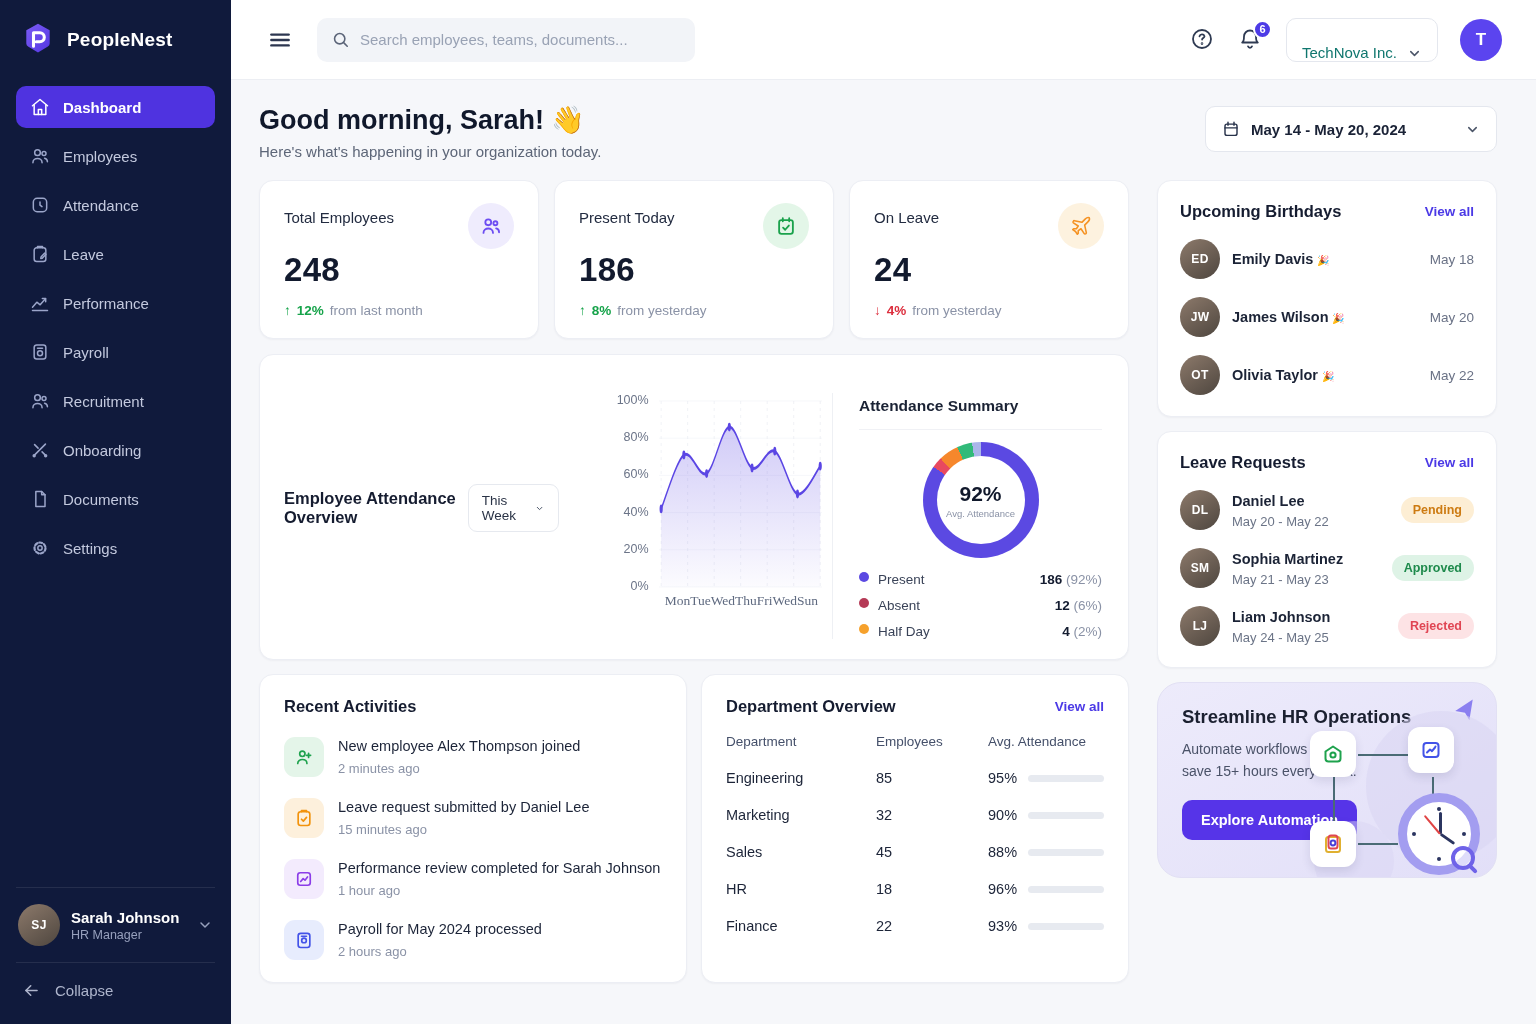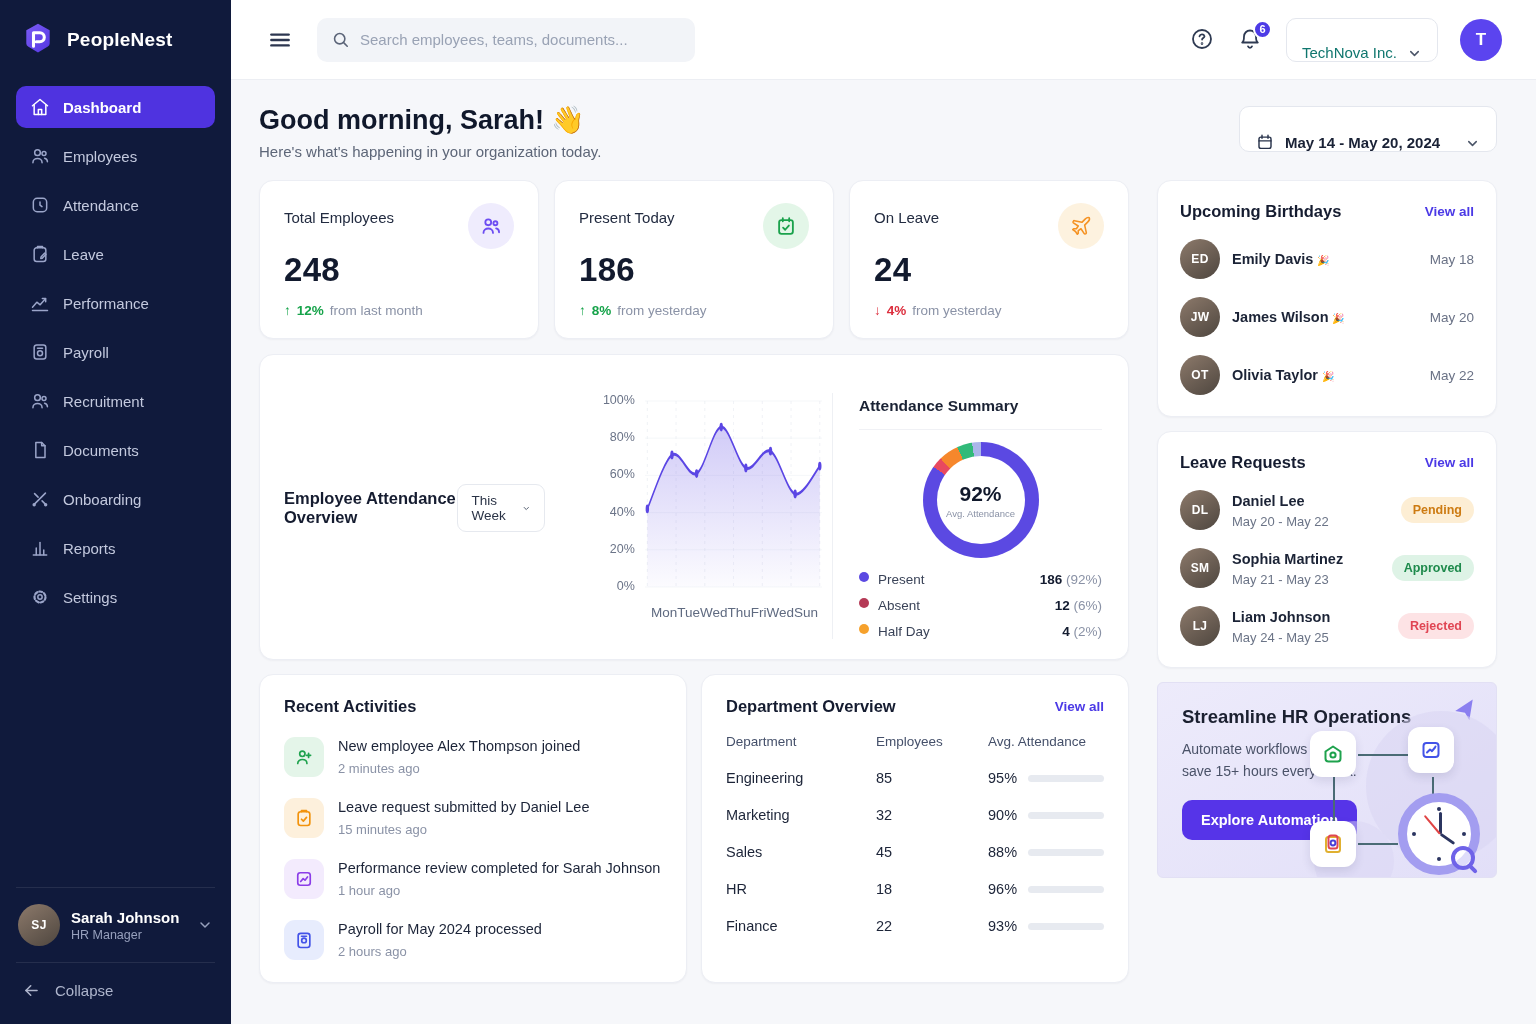--- a/index.html
+++ b/index.html
@@ -48,21 +48,21 @@
   .company-btn { height:44px; background:#fff; border:1px solid #e4e7ee; border-radius:10px;
     display:flex; align-items:flex-end; gap:10px; padding:0 15px; font-size:15px; color:#0f766e; cursor:pointer; }
   .company-btn svg { width:15px; height:15px; color:#4b5568; }
   .top-avatar { width:42px; height:42px; background:#5b44ef; font-size:17px; cursor:pointer; }
 
   .content { flex:1; padding:24px 39px 20px 28px; display:grid; grid-template-columns:870px 340px; gap:14px 28px; align-content:start; }
   .page-head { grid-column:1 / 3; display:flex; align-items:flex-start; justify-content:space-between; margin-bottom:6px; }
   .greeting { font-size:27px; font-weight:700; color:#10182b; }
   .subtitle { font-size:15px; color:#5d6678; margin-top:7px; }
   .date-btn { height:46px; background:#fff; border:1px solid #e4e7ee; border-radius:10px; display:flex;
-    align-items:flex-end; gap:11px; padding:0 16px; font-size:15px; font-weight:600; color:#1a2236; cursor:pointer; margin-top:2px; width:258px; }
+    align-items:center; gap:11px; padding:0 16px; font-size:15px; font-weight:600; color:#1a2236; cursor:pointer; margin-top:2px; width:292px; }
   .date-btn svg { width:18px; height:18px; color:#27324a; }
   .date-btn .chev { margin-left:auto; color:#4b5568; width:15px; height:15px; }
 
   .card { background:#fff; border:1px solid #eceef4; border-radius:14px; box-shadow:0 1px 2px rgba(16,24,40,.04); }
 
   
   .stats-row { display:flex; gap:15px; }
   .stat-card { flex:1; padding:22px 24px 20px; }
   .stat-top { display:flex; justify-content:space-between; align-items:flex-start; }
   .stat-label { font-size:15px; color:#222b40; padding-top:6px; }
@@ -83,21 +83,21 @@
   .select-pill { border:1px solid #e6e9ef; border-radius:9px; padding:8px 13px; display:flex; align-items:center; gap:9px;
     font-size:13.5px; color:#2a3346; cursor:pointer; background:#fff; }
   .select-pill svg { width:13px; height:13px; color:#4b5568; }
   .att-body { display:flex; flex:1; margin-top:16px; }
   .chart-zone { flex:1; padding:0 10px 0 24px; }
   .chart-flex { display:flex; gap:10px; }
   .y-axis { display:flex; flex-direction:column; justify-content:space-between; height:200px; width:42px;
     font-size:12.5px; color:#6b7488; text-align:right; padding-bottom:0; }
   .plot { flex:1; }
   .plot svg { width:100%; height:200px; display:block; }
-  .x-axis { display:flex; justify-content:space-between; font-size:13.5px; color:#5f6a80; margin-top:12px; padding:0 4px 0 6px; }
+  .x-axis { display:flex; justify-content:space-between; font-size:13.5px; color:#5f6a80; padding:0 4px 0 6px;font-family:Liberation Serif, serif; }
   .summary-zone { width:296px; border-left:1px solid #eef0f4; padding:4px 26px 0 26px; }
   .sum-title { font-size:15.5px; font-weight:700; color:#1a2234; }
   .sum-divider { border-top:1px solid #f0f1f5; margin:14px 0 4px; }
   .donut { width:116px; height:116px; border-radius:50%; position:relative; margin:12px auto 14px; }
   .donut::before { content:""; position:absolute; inset:14px; background:#fff; border-radius:50%; }
   .donut-center { position:absolute; inset:0; display:flex; flex-direction:column; align-items:center; justify-content:center; }
   .donut-pct { font-size:21px; font-weight:700; color:#10182b; }
   .donut-sub { font-size:9.5px; color:#8a92a6; margin-top:2px; }
   .legend-row { display:flex; align-items:flex-start; gap:9px; font-size:13.5px; color:#3a4358; margin-top:11px; }
   .dot { width:10px; height:10px; border-radius:50%; flex-shrink:0; }
@@ -131,21 +131,21 @@
   .b-emoji { font-size:10px; margin-left:4px; }
   .b-date { margin-left:auto; font-size:13.5px; color:#6a7286; }
   .avatar-sm { width:40px; height:40px; font-size:12px; }
   .lr-range { font-size:13px; color:#6b7487; margin-top:4px; }
   .badge { margin-left:auto; font-size:12.5px; font-weight:600; border-radius:999px; padding:6px 12px; }
   .badge-pending { background:#fdeed4; color:#cd7b12; }
   .badge-approved { background:#def3e6; color:#1e8a4c; }
   .badge-rejected { background:#fde3e5; color:#e04553; }
 
   
-  .promo { background:linear-gradient(150deg,#edebfb 0%,#e2dff8 100%); border:1px solid #e2e0f4; border-radius:6px;
+  .promo { background:linear-gradient(150deg,#edebfb 0%,#e2dff8 100%); border:1px solid #e2e0f4; border-radius:24px;
     padding:23px 24px; position:relative; overflow:hidden; min-height:196px; }
   .promo-title { font-size:18.5px; font-weight:700; color:#1b2030; }
   .promo-desc { font-size:14px; color:#4a5268; line-height:1.55; margin-top:11px; width:178px; }
   .promo-btn { margin-top:18px; background:#5634e8; color:#fff; border:0; border-radius:10px; padding:12px 19px;
     font-size:14.5px; font-weight:700; cursor:pointer; font-family:inherit; }
   .illus { position:absolute; right:10px; top:44px; width:178px; height:150px; }
   .blob { position:absolute; border-radius:50%; background:#d9d5f3; }
   .tile { position:absolute; width:46px; height:46px; background:#fff; border-radius:12px;
     box-shadow:0 4px 10px rgba(40,40,90,.12); display:flex; align-items:center; justify-content:center; }
   .tile svg { width:24px; height:24px; }
@@ -232,44 +232,35 @@
       <div class="nav-item">
         <svg viewBox="0 0 24 24" fill="none" stroke="currentColor" stroke-width="1.8" stroke-linecap="round" stroke-linejoin="round">
             <circle cx="9" cy="8" r="3.4"></circle>
             <path d="M3.5 20c0-3 2.5-5 5.5-5s5.5 2 5.5 5"></path>
             <circle cx="16.8" cy="9" r="2.4"></circle>
             <path d="M17.5 14.6c2 .4 3.4 2.1 3.4 4.4"></path>
           </svg>
         <span>Recruitment</span>
       </div>
       <div class="nav-item">
-        <svg viewBox="0 0 24 24" fill="none" stroke="currentColor" stroke-width="1.8" stroke-linecap="round" stroke-linejoin="round">
-            <path d="M7 3h7l4 4v14H7z"></path>
-            <path d="M14 3v4h4"></path>
-          </svg>
-        <span>Documents</span>
-      </div>
-      <div class="nav-item">
         <svg viewBox="0 0 24 24" fill="none" stroke="currentColor" stroke-width="1.9" stroke-linecap="round" stroke-linejoin="round">
             <path d="M5 18.5L18.5 5"></path>
             <path d="M5.5 5.5l4.2 4.2"></path>
             <path d="M14.5 14.3l4.2 4.2"></path>
             <circle cx="5" cy="18.8" r="1.1"></circle>
             <circle cx="18.8" cy="18.8" r="1.1"></circle>
           </svg>
         <span>Onboarding</span>
       </div>
       <div class="nav-item">
-        <svg viewBox="0 0 24 24" fill="none" stroke="currentColor" stroke-width="1.8" stroke-linecap="round">
-            <path d="M4 20.5h16"></path>
-            <path d="M7.5 20V12"></path>
-            <path d="M12 20V5.5"></path>
-            <path d="M16.5 20v-5.5"></path>
-          </svg>
-        <span>Reports</span>
+        <svg viewBox="0 0 24 24" fill="none" stroke="currentColor" stroke-width="1.8" stroke-linecap="round" stroke-linejoin="round">
+            <path d="M7 3h7l4 4v14H7z"></path>
+            <path d="M14 3v4h4"></path>
+          </svg>
+        <span>Documents</span>
       </div>
       <div class="nav-item">
         <svg viewBox="0 0 24 24" fill="none" stroke="currentColor" stroke-linecap="round">
             <circle cx="12" cy="12" r="6.6" stroke-width="2.6" stroke-dasharray="3.4 2.5"></circle>
             <circle cx="12" cy="12" r="2.6" stroke-width="1.8"></circle>
           </svg>
         <span>Settings</span>
       </div>
     </nav>
 

